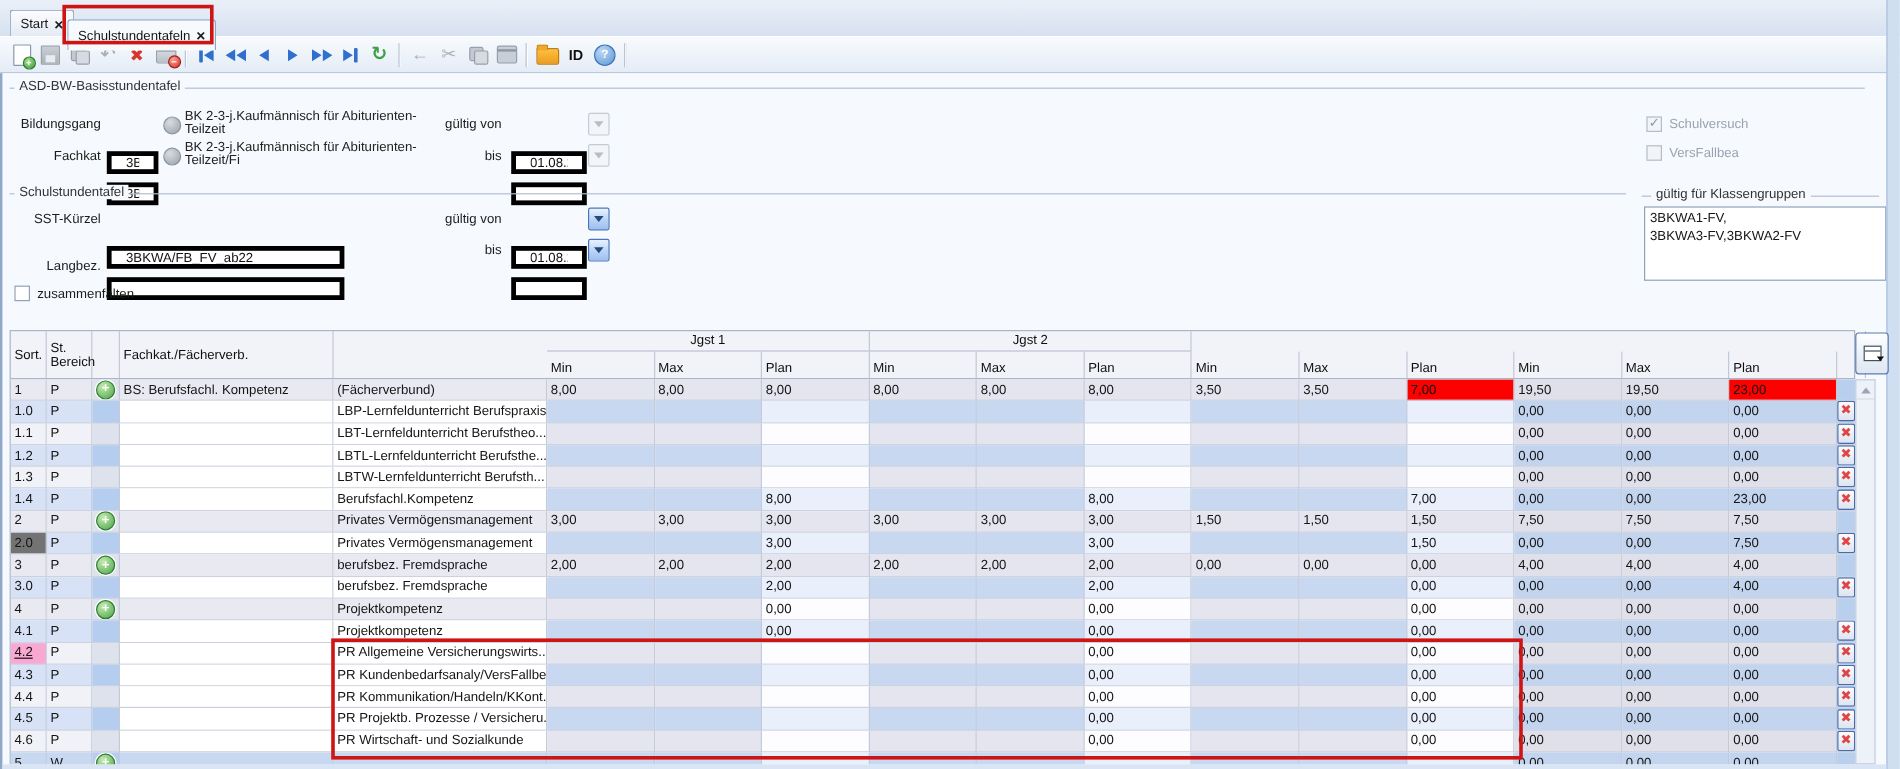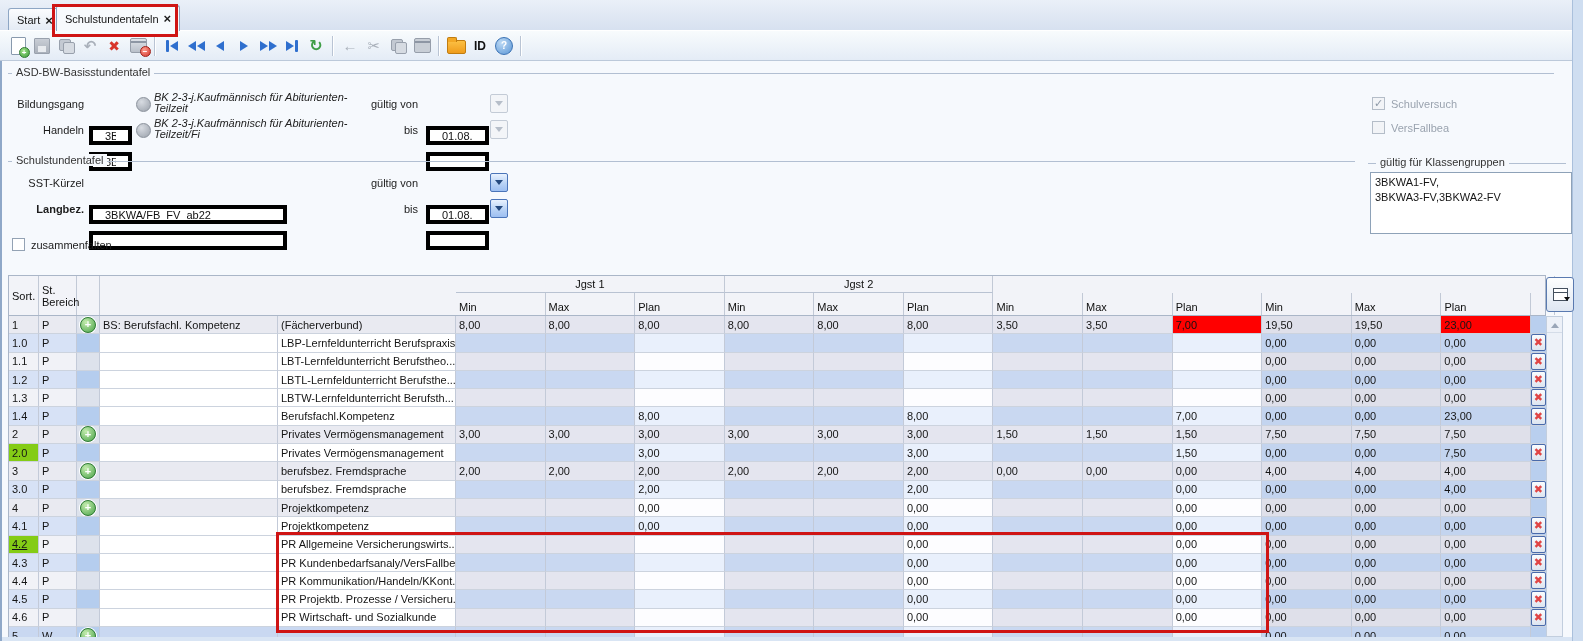--- a/index.html
+++ b/index.html
@@ -10,21 +10,21 @@
     font-size:11px;color:#151515;
     -webkit-font-smoothing:antialiased;
   }
   .abs{position:absolute;}
 
   
   .tabbar{left:0;top:0;width:1583px;height:30px;background:linear-gradient(#eaf0f8,#d7e1f0);}
   .tab{position:absolute;top:8px;height:22px;border:1px solid #8ea6c4;border-bottom:none;
        border-radius:3px 3px 0 0;display:flex;align-items:center;gap:5px;padding:0 8px;
        background:linear-gradient(#fbfcfe,#e3eaf4);cursor:default;}
-  .tab.active{top:5px;height:25px;background:#f7fafd;z-index:2;}
+  .tab.active{top:16px;height:25px;background:#f7fafd;z-index:2;}
   .tab .close{font-weight:bold;font-size:13px;line-height:1;color:#1b1b1b;}
 
   
   .toolbar{left:0;top:30px;width:1583px;height:31px;
     background:linear-gradient(#f8fbfd,#e4ecf6);
     border-top:1px solid #ffffff;border-bottom:1px solid #bcc9da;
     display:flex;align-items:center;padding-left:6px;box-sizing:border-box;}
   .tbtn{width:22px;height:22px;display:flex;align-items:center;justify-content:center;margin:0 1px;}
   .tsep{width:1px;height:20px;background:#b9c4d4;border-right:1px solid #fff;margin:0 4px;}
   .glyph{font-size:15px;line-height:1;}
@@ -60,21 +60,21 @@
   .frame-right{left:1572px;top:0px;width:11px;height:641px;background:#cfdef1;border-left:1px solid #aac0dc;}
   .frame-bottom{left:2px;top:637px;width:1570px;height:4px;background:#d9e5f4;z-index:30;}
 
   .grp-line{position:absolute;height:1px;background:#b2bfd2;}
   .grp-label{position:absolute;background:#f6f9fd;padding:0 4px;color:#333;}
 
   .flabel{position:absolute;text-align:right;color:#1c1c1c;}
   .tinput{position:absolute;border:4px solid #000000;background:#fff;font:inherit;padding:1px 12px;box-sizing:border-box;color:#111;margin-top:32px;}
   .info-dot{position:absolute;width:13px;height:13px;border-radius:50%;
      background:radial-gradient(circle at 35% 30%,#d8dce2,#9aa1ab);border:1px solid #8b929c;}
-  .desc{position:absolute;font-style:italic;color:#222;line-height:11px;width:215px;}
+  .desc{position:absolute;color:#222;line-height:11px;width:215px;}
   .dd{position:absolute;width:18px;height:19px;border:1px solid #4a74b8;border-radius:2px;box-sizing:border-box;
       background:linear-gradient(#e9f2fe,#b9d3f5 55%,#9dbff1);display:flex;align-items:center;justify-content:center;}
   .dd i{width:0;height:0;border:4px solid transparent;border-top:5px solid #24497e;margin-top:4px;}
   .dd.disabled{border-color:#c3cbd6;background:#f3f5f8;}
   .dd.disabled i{border-top-color:#b6bec9;}
   .cb{position:absolute;width:13px;height:13px;border:1px solid #93a2b4;background:#fff;box-sizing:border-box;
       display:flex;align-items:center;justify-content:center;font-size:11px;line-height:1;}
   .cb.disabled{border-color:#b4bdc8;background:#f2f4f7;color:#8d99a7;}
   .cblabel{position:absolute;color:#1c1c1c;}
   .cblabel.disabled{color:#9aa3af;}
@@ -223,21 +223,21 @@
 <div class="flabel" style="left:10px;top:98px;width:74px;">Bildungsgang</div>
 <input class="tinput" style="left: 89px; top: 94px; width: 43px; height: 19px;" value="3BKWA">
 <span class="info-dot" style="left:136px;top:97px;"></span>
 <div class="desc" style="left:154px;top:92px;">BK 2-3-j.Kaufmännisch für Abiturienten-Teilzeit</div>
 <div class="flabel" style="left:340px;top:98px;width:78px;">gültig von</div>
 <input class="tinput" style="left: 426px; top: 94px; width: 63px; height: 19px;" value="01.08.2021">
 <span class="dd disabled" style="left:490px;top:94px;">
     <i></i>
   </span>
 
-<div class="flabel" style="left:10px;top:124px;width:74px;">Handeln</div>
+<div class="flabel" style="left:10px;top:124px;width:74px;">Fachkat</div>
 <input class="tinput" style="left: 89px; top: 120px; width: 43px; height: 19px;" value="3BKWA">
 <span class="info-dot" style="left:136px;top:123px;"></span>
 <div class="desc" style="left:154px;top:118px;">BK 2-3-j.Kaufmännisch für Abiturienten-Teilzeit/Fi</div>
 <div class="flabel" style="left:340px;top:124px;width:78px;">bis</div>
 <input class="tinput" style="left: 426px; top: 120px; width: 63px; height: 19px;" value="">
 <span class="dd disabled" style="left:490px;top:120px;">
     <i></i>
   </span>
 
 <span class="cb disabled" style="left:1372px;top:97px;">✓</span>
@@ -249,41 +249,42 @@
 <span class="grp-label" style="left:12px;top:154px;">Schulstundentafel</span>
 
 <div class="flabel" style="left:10px;top:177px;width:74px;">SST-Kürzel</div>
 <input class="tinput" style="left: 89px; top: 173px; width: 198px; height: 19px;" value="3BKWA/FB_FV_ab22">
 <div class="flabel" style="left:340px;top:177px;width:78px;">gültig von</div>
 <input class="tinput" style="left: 426px; top: 173px; width: 63px; height: 19px;" value="01.08.2021">
 <span class="dd" style="left:490px;top:173px;">
     <i></i>
   </span>
 
-<div class="flabel" style="left:10px;top:203px;width:74px;font-weight:bold;">Langbez.</div>
+<div class="flabel" style="left:10px;top:216px;width:74px;">Langbez.</div>
 <input class="tinput" style="left: 89px; top: 199px; width: 198px; height: 19px;" value="">
 <div class="flabel" style="left:340px;top:203px;width:78px;">bis</div>
 <input class="tinput" style="left: 426px; top: 199px; width: 63px; height: 19px;" value="">
 <span class="dd" style="left:490px;top:199px;">
     <i></i>
   </span>
 
 <div class="grp-line" style="left:1368px;top:163px;width:198px;"></div>
 <span class="grp-label" style="left:1376px;top:156px;text-align:center;">gültig für Klassengruppen</span>
 <div class="kg-box" style="left:1370px;top:172px;width:192px;height:56px;">3BKWA1-FV,
 3BKWA3-FV,3BKWA2-FV</div>
 
 <span class="cb" style="left:12px;top:238px;"></span>
 <span class="cblabel" style="left:31px;top:239px;text-align:center;">zusammenfalten</span>
 
 <div class="abs thead" id="thead">
     <div class="hc " style="left: 0px; top: 0px; width: 30px; height: 39px;">Sort.</div>
     <div class="hc " style="left: 30px; top: 0px; width: 38px; height: 39px;">St.
 Bereich</div>
     <div class="hc " style="left: 68px; top: 0px; width: 23px; height: 39px;"></div>
+    <div class="hc " style="left: 91px; top: 0px; width: 178px; height: 39px;">Fachkat./Fächerverb.</div>
     <div class="hc hgroup" style="left: 447px; top: 0px; width: 268.74px; height: 17px;">Jgst 1</div>
     <div class="hc hsub" style="left: 447px; top: 17px; width: 89.58px; height: 22px;">Min</div>
     <div class="hc hsub" style="left: 536.58px; top: 17px; width: 89.58px; height: 22px;">Max</div>
     <div class="hc hsub" style="left: 626.16px; top: 17px; width: 89.58px; height: 22px;">Plan</div>
     <div class="hc hgroup" style="left: 715.74px; top: 0px; width: 268.74px; height: 17px;">Jgst 2</div>
     <div class="hc hsub" style="left: 715.74px; top: 17px; width: 89.58px; height: 22px;">Min</div>
     <div class="hc hsub" style="left: 805.32px; top: 17px; width: 89.58px; height: 22px;">Max</div>
     <div class="hc hsub" style="left: 894.9px; top: 17px; width: 89.58px; height: 22px;">Plan</div>
     <div class="hc hsub" style="left: 984.48px; top: 17px; width: 89.58px; height: 22px;">Min</div>
     <div class="hc hsub" style="left: 1074.06px; top: 17px; width: 89.58px; height: 22px;">Max</div>
@@ -442,21 +443,21 @@
       <div class="c" style="background: rgb(228, 229, 239);">3,00</div>
       <div class="c" style="background: rgb(228, 229, 239);">1,50</div>
       <div class="c" style="background: rgb(228, 229, 239);">1,50</div>
       <div class="c" style="background: rgb(228, 229, 239);">1,50</div>
       <div class="c" style="background: rgb(223, 224, 234);">7,50</div>
       <div class="c" style="background: rgb(223, 224, 234);">7,50</div>
       <div class="c" style="background: rgb(223, 224, 234);">7,50</div>
       <div class="c" style="background: rgb(185, 207, 238); padding: 0px;"></div>
     </div>
     <div class="trow">
-      <div class="c" style="background: #84cc16;">2.0</div>
+      <div class="c" style="background: #737373;">2.0</div>
       <div class="c" style="background: rgb(215, 226, 246);">P</div>
       <div class="c" style="background: rgb(181, 205, 238);"></div>
       <div class="c" style="background: rgb(255, 255, 255);"></div>
       <div class="c" style="background: rgb(255, 255, 255);">Privates Vermögensmanagement</div>
       <div class="c" style="background: rgb(201, 216, 241);"></div>
       <div class="c" style="background: rgb(201, 216, 241);"></div>
       <div class="c" style="background: rgb(233, 240, 252);">3,00</div>
       <div class="c" style="background: rgb(201, 216, 241);"></div>
       <div class="c" style="background: rgb(201, 216, 241);"></div>
       <div class="c" style="background: rgb(233, 240, 252);">3,00</div>
@@ -552,21 +553,21 @@
       <div class="c" style="background: rgb(201, 216, 241);"></div>
       <div class="c" style="background: rgb(233, 240, 252);">0,00</div>
       <div class="c" style="background: rgb(195, 212, 239);">0,00</div>
       <div class="c" style="background: rgb(195, 212, 239);">0,00</div>
       <div class="c" style="background: rgb(195, 212, 239);">0,00</div>
       <div class="c" style="background: rgb(185, 207, 238); padding: 0px;">
         <span class="xbtn">✖</span>
       </div>
     </div>
     <div class="trow">
-      <div class="c" style="background: #84cc16; text-decoration: underline;">4.2</div>
+      <div class="c" style="background: #f9a8d4; text-decoration: underline;">4.2</div>
       <div class="c" style="background: rgb(241, 242, 247);">P</div>
       <div class="c" style="background: rgb(221, 226, 236);"></div>
       <div class="c" style="background: rgb(255, 255, 255);"></div>
       <div class="c" style="background: rgb(255, 255, 255);">PR Allgemeine Versicherungswirts...</div>
       <div class="c" style="background: rgb(228, 229, 239);"></div>
       <div class="c" style="background: rgb(228, 229, 239);"></div>
       <div class="c" style="background: rgb(253, 253, 255);"></div>
       <div class="c" style="background: rgb(228, 229, 239);"></div>
       <div class="c" style="background: rgb(228, 229, 239);"></div>
       <div class="c" style="background: rgb(253, 253, 255);">0,00</div>

